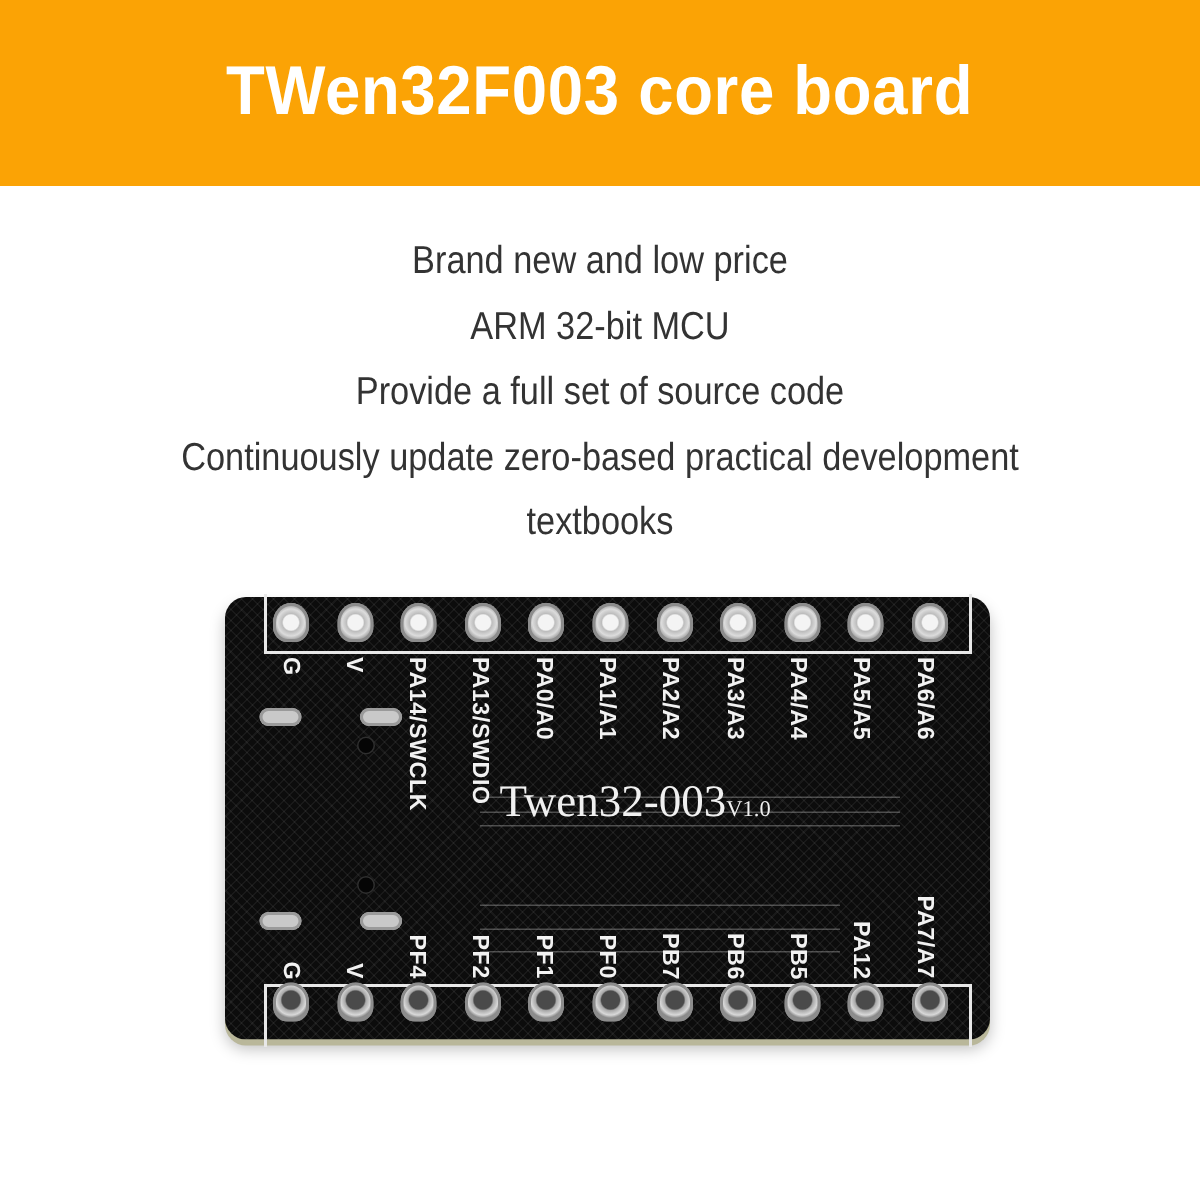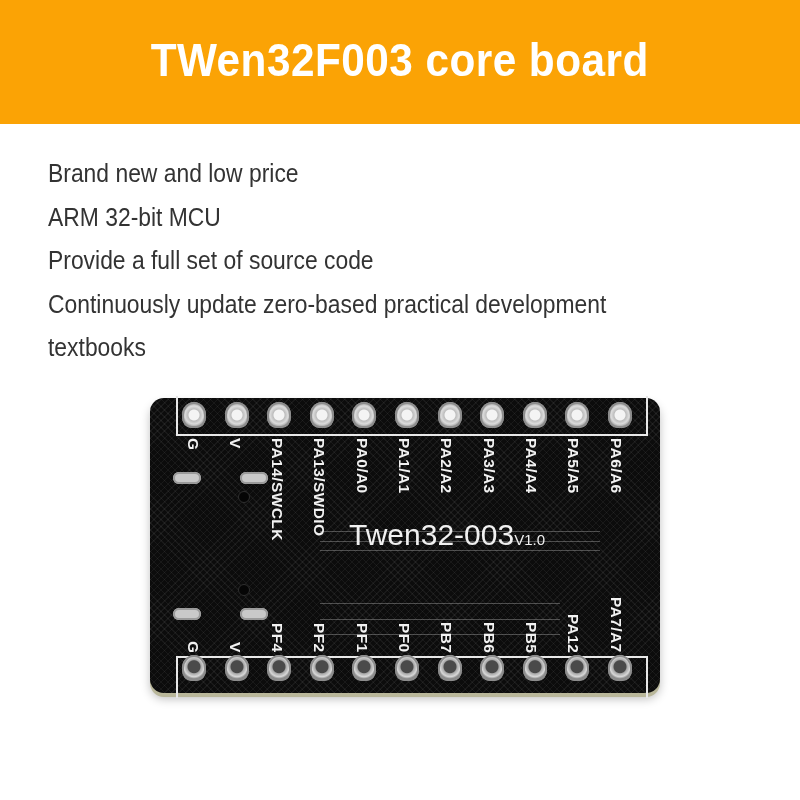--- a/index.html
+++ b/index.html
@@ -11,21 +11,21 @@
   .banner {
     position: absolute; left: 0; top: 0; width: 800px; height: 124px;
     background: #fba305;
     display: flex; align-items: center; justify-content: center;
   }
   .banner-title {
     color: #ffffff; font-size: 46px; font-weight: bold; letter-spacing: 0.5px;
     transform: scaleX(0.92); margin-top: -4px;
   }
   .features {
-    position: absolute; left: 0; top: 152px; width: 800px; 
+    position: absolute; left: 0; top: 152px; width: 800px; text-align: center;
     color: #333333; font-size: 26px; line-height: 43.5px;
   }
   .features div { transform: scaleX(0.88); }
   .board {
     position: absolute; left: 150px; top: 398px; width: 510px; height: 295px;
     background-color: #0c0c0c;
     background-image:
       repeating-linear-gradient(45deg, rgba(255,255,255,0.055) 0 1px, transparent 1px 5px),
       repeating-linear-gradient(-45deg, rgba(255,255,255,0.055) 0 1px, transparent 1px 5px);
     border-radius: 14px;
@@ -47,21 +47,21 @@
   .pin-row.bottom .pad {
     background: radial-gradient(circle at 50% 45%, #4a4a4a 0 6px, #a8a8a8 7px, #d8d8d8 10px, #8b8b8b 12px);
   }
   .lbl {
     position: absolute; color: #f2f2f2; font-weight: bold; font-size: 15.5px;
     writing-mode: vertical-rl; white-space: nowrap; letter-spacing: 0.4px;
   }
   .lbl.top { top: 40px; }
   .lbl.bottom { bottom: 40px; }
   .chip-label {
-    position: absolute; left: 199px; top: 120px; color: #f0f0f0; font-size: 30px;
+    position: absolute; left: 183px; top: 120px; color: #f0f0f0; font-size: 30px; font-family: Liberation Serif, serif;
   }
   .chip-label small { font-size: 15px; }
   .trace { position: absolute; height: 1px; background: rgba(200,200,200,0.35); }
   .oval {
     position: absolute; width: 28px; height: 12px; border-radius: 8px;
     background: #c9c9c9; box-shadow: inset 0 0 0 2px #9a9a9a;
   }
   .via {
     position: absolute; width: 10px; height: 10px; border-radius: 50%;
     border: 1.5px solid #2f2f2f; background: #050505;

